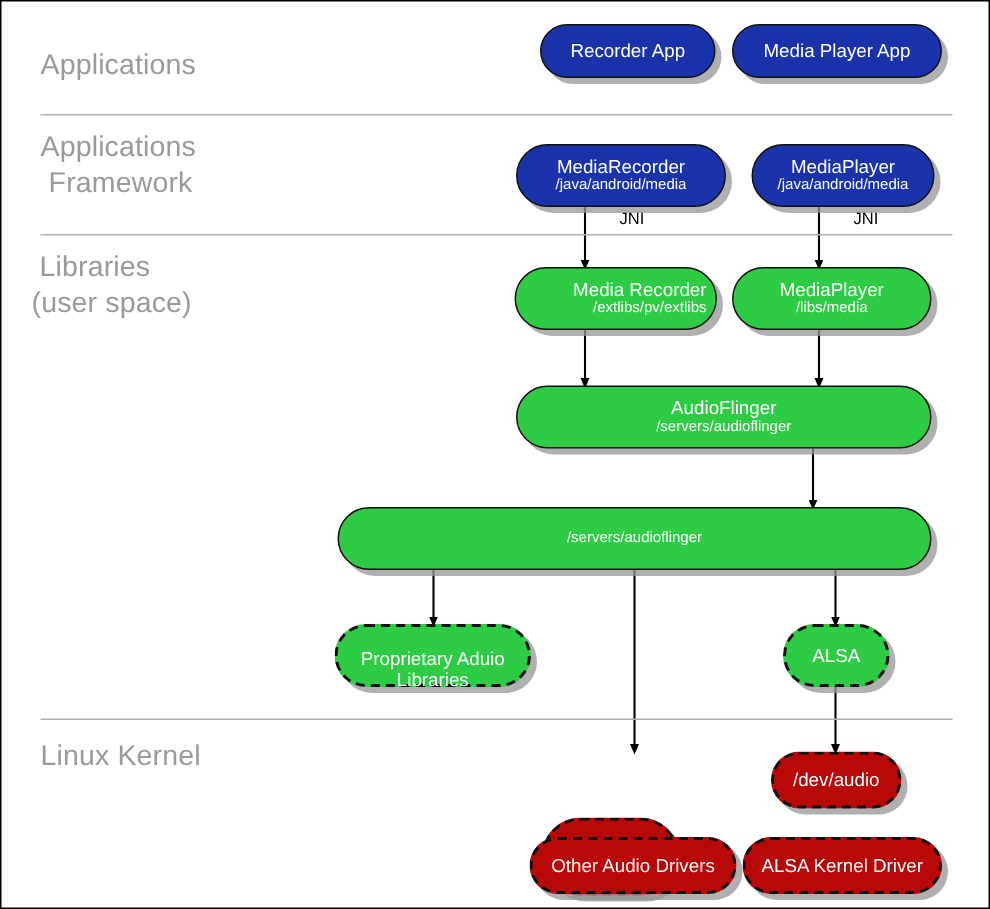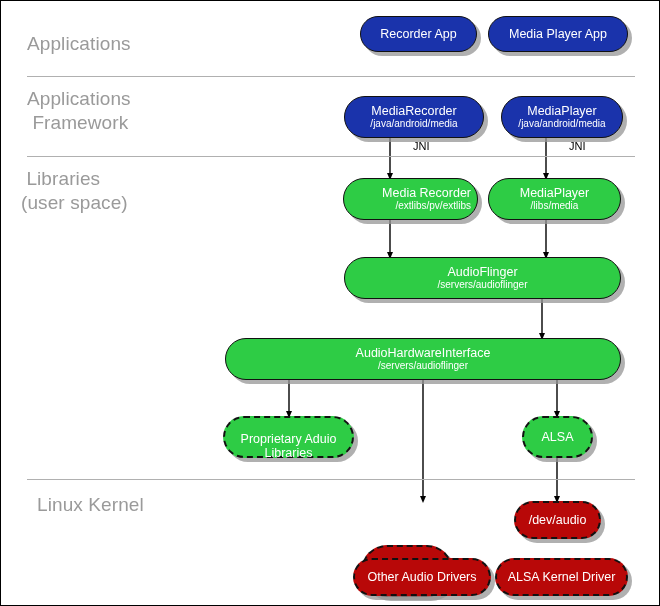--- a/index.html
+++ b/index.html
@@ -112,21 +112,21 @@
 
   <div id="layers-host">
       <div class="layer-label" style="left: 26px; top: 31px; color: rgb(154, 154, 154);">Applications</div>
       <div class="divider" style="left: 26px; width: 608px; top: 75px; background: rgb(176, 176, 176);"></div>
       <div class="layer-label" style="left: 26px; top: 86px; color: rgb(154, 154, 154);">Applications
  Framework</div>
       <div class="divider" style="left: 26px; width: 608px; top: 155px; background: rgb(176, 176, 176);"></div>
       <div class="layer-label" style="left: 20px; top: 166px; color: rgb(154, 154, 154);"> Libraries
 (user space)</div>
       <div class="divider" style="left: 26px; width: 608px; top: 478px; background: rgb(176, 176, 176);"></div>
-      <div class="layer-label" style="left: 36px; top: 492px; color: rgb(154, 154, 154);">Linux Kernel</div>
+      <div class="layer-label" style="left: 26px; top: 492px; color: rgb(154, 154, 154);">Linux Kernel</div>
     </div>
 
   <div id="nodes-host">
       <div class="node blue" style="left: 359px; top: 15px; width: 117px; height: 36px;">
         <div class="title">Recorder App</div>
       </div>
       <div class="node blue" style="left: 487px; top: 15px; width: 140px; height: 36px; text-align: right;">
         <div class="title">Media Player App</div>
       </div>
       <div class="node blue" style="left: 343px; top: 95px; width: 140px; height: 42px;">
@@ -143,21 +143,20 @@
       </div>
       <div class="node green" style="left: 487px; top: 177px; width: 133px; height: 42px;">
         <div class="title">MediaPlayer</div>
         <div class="sub">/libs/media</div>
       </div>
       <div class="node green" style="left: 343px; top: 256px; width: 277px; height: 42px;">
         <div class="title">AudioFlinger</div>
         <div class="sub">/servers/audioflinger</div>
       </div>
       <div class="node green" style="left: 224px; top: 337px; width: 396px; height: 42px;">
-        <div class="title">AudioHardwareInterface</div>
         <div class="sub">/servers/audioflinger</div>
       </div>
       <div class="node green dashed wrap" style="left: 222px; top: 415px; width: 131px; height: 42px;">
         <div class="title">Proprietary Aduio Libraries</div>
       </div>
       <div class="node green dashed" style="left: 521px; top: 415px; width: 71px; height: 42px;">
         <div class="title">ALSA</div>
       </div>
       <div class="node red dashed" style="left: 360px; top: 500px; width: 92px; height: 52px; margin-top: 44px;">
         <div class="title">/dev/eac</div>

